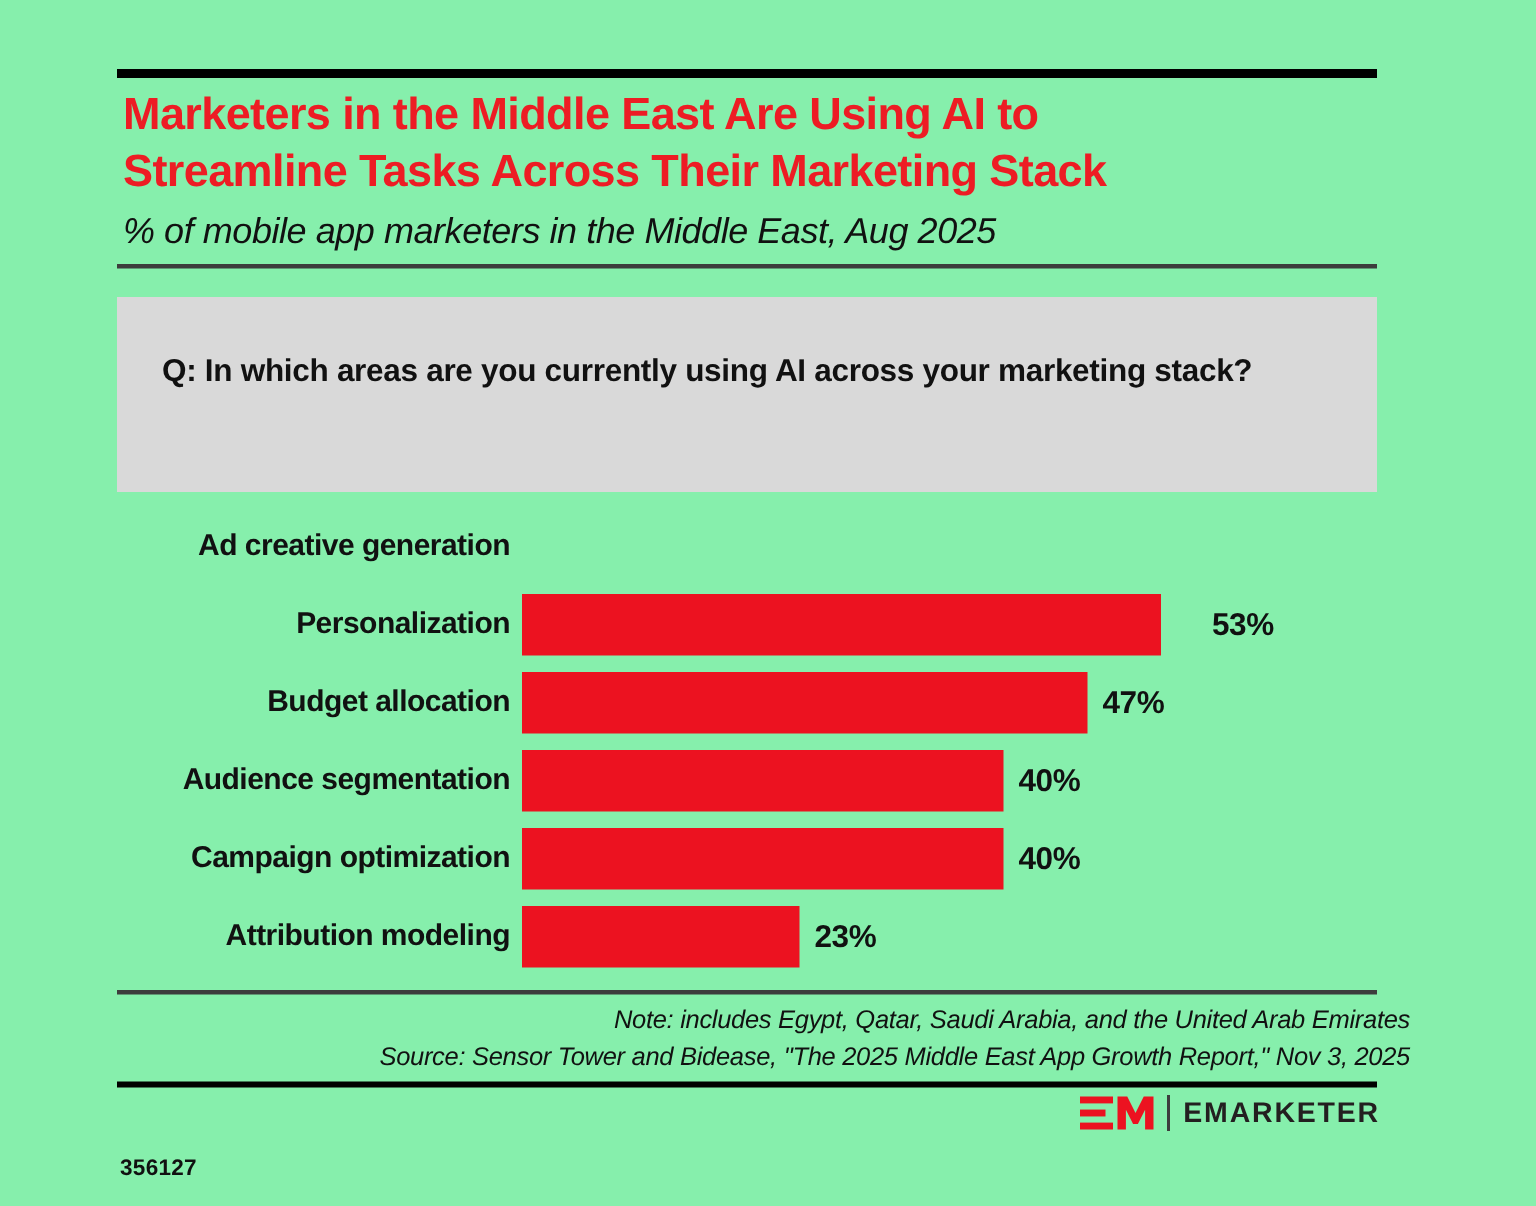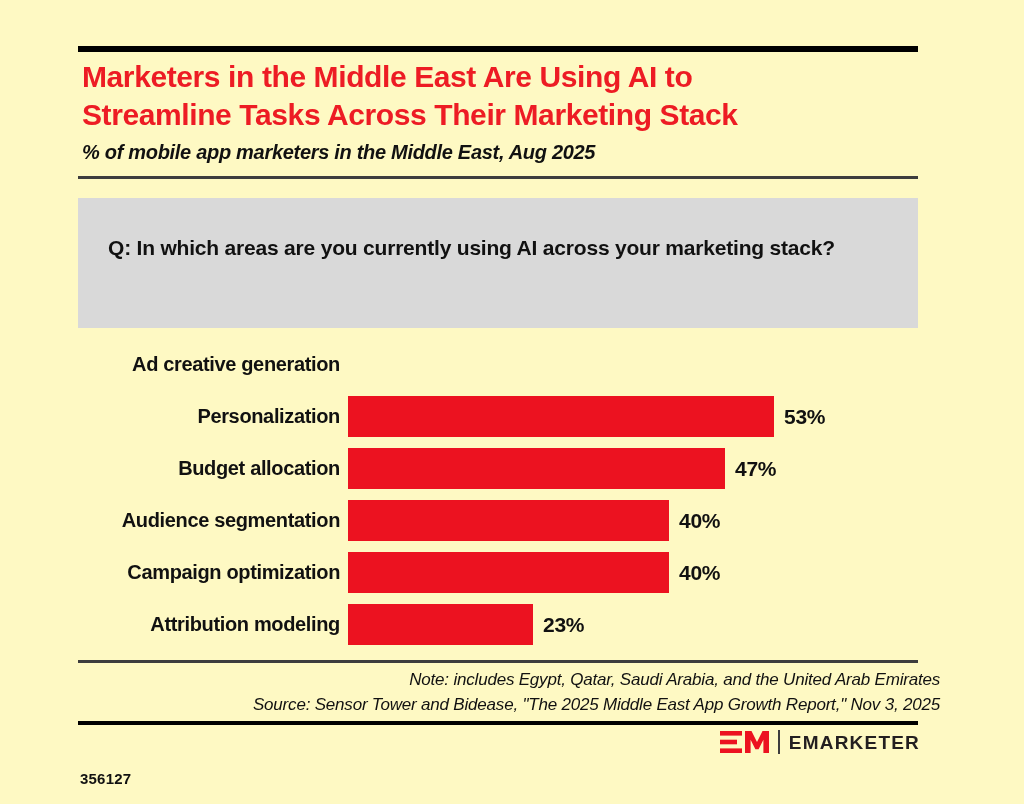--- a/index.html
+++ b/index.html
@@ -12,21 +12,21 @@
     height: 804px;
     font-family: "Liberation Sans", sans-serif;
     -webkit-font-smoothing: antialiased;
     overflow: hidden;
   }
 
   #canvas {
     position: relative;
     width: 1024px;
     height: 804px;
-    background: #fef9c3;
+    background: #86efac;
   }
 
   
   .rule-top {
     position: absolute;
     left: 78px;
     top: 46px;
     width: 840px;
     height: 6px;
     background: #000000;
@@ -69,23 +69,23 @@
     letter-spacing: -0.4px;
   }
   .headline .l2 { display: block; }
 
   .subtitle {
     position: absolute;
     left: 82px;
     top: 141px;
     width: 850px;
     color: #111111;
-    font-size: 20px;
+    font-size: 24px;
     font-style: italic;
-    font-weight: bold;
+    font-weight: normal;
     letter-spacing: -0.3px;
     white-space: nowrap;
   }
 
   
   .qbox {
     position: absolute;
     left: 78px;
     top: 198px;
     width: 840px;
@@ -228,21 +228,21 @@
   <div class="chart">
 
     <div class="row">
       <div class="row-label">Ad creative generation</div>
     </div>
 
     <div class="row">
       <div class="row-label">Personalization</div>
       <div class="bar-track">
         <div class="bar" style="width:426px"></div>
-        <div class="bar-value" style="left:436px">53%</div>
+        <div class="bar-value" style="left:460px">53%</div>
       </div>
     </div>
 
     <div class="row">
       <div class="row-label">Budget allocation</div>
       <div class="bar-track">
         <div class="bar" style="width:377px"></div>
         <div class="bar-value" style="left:387px">47%</div>
       </div>
     </div>

